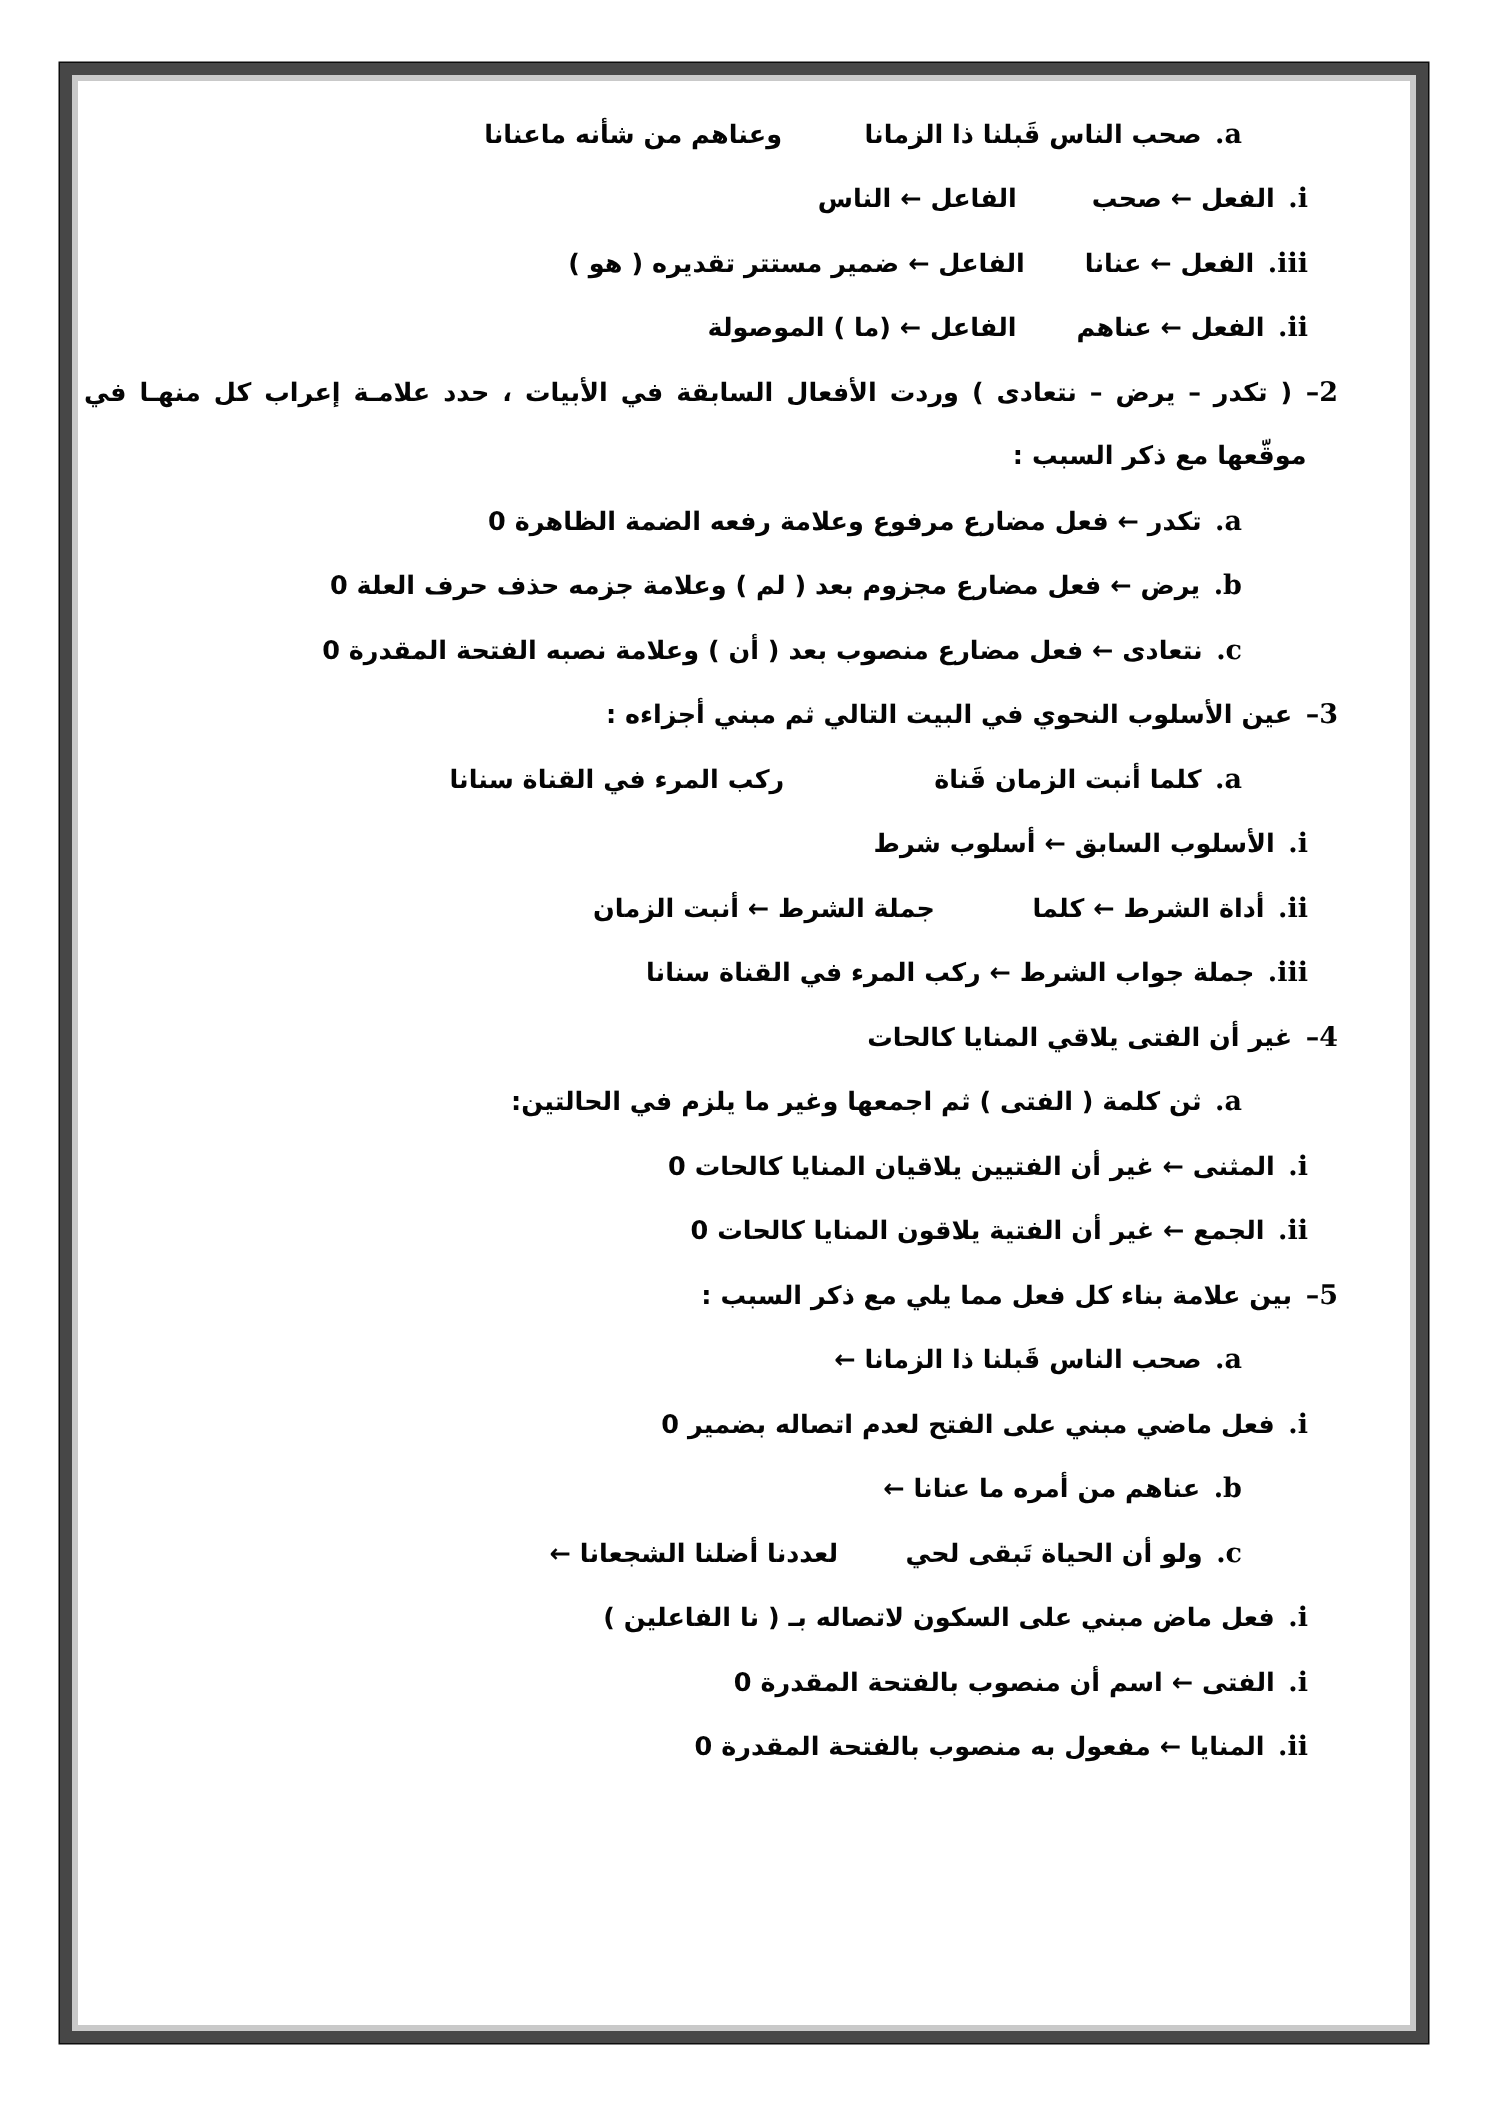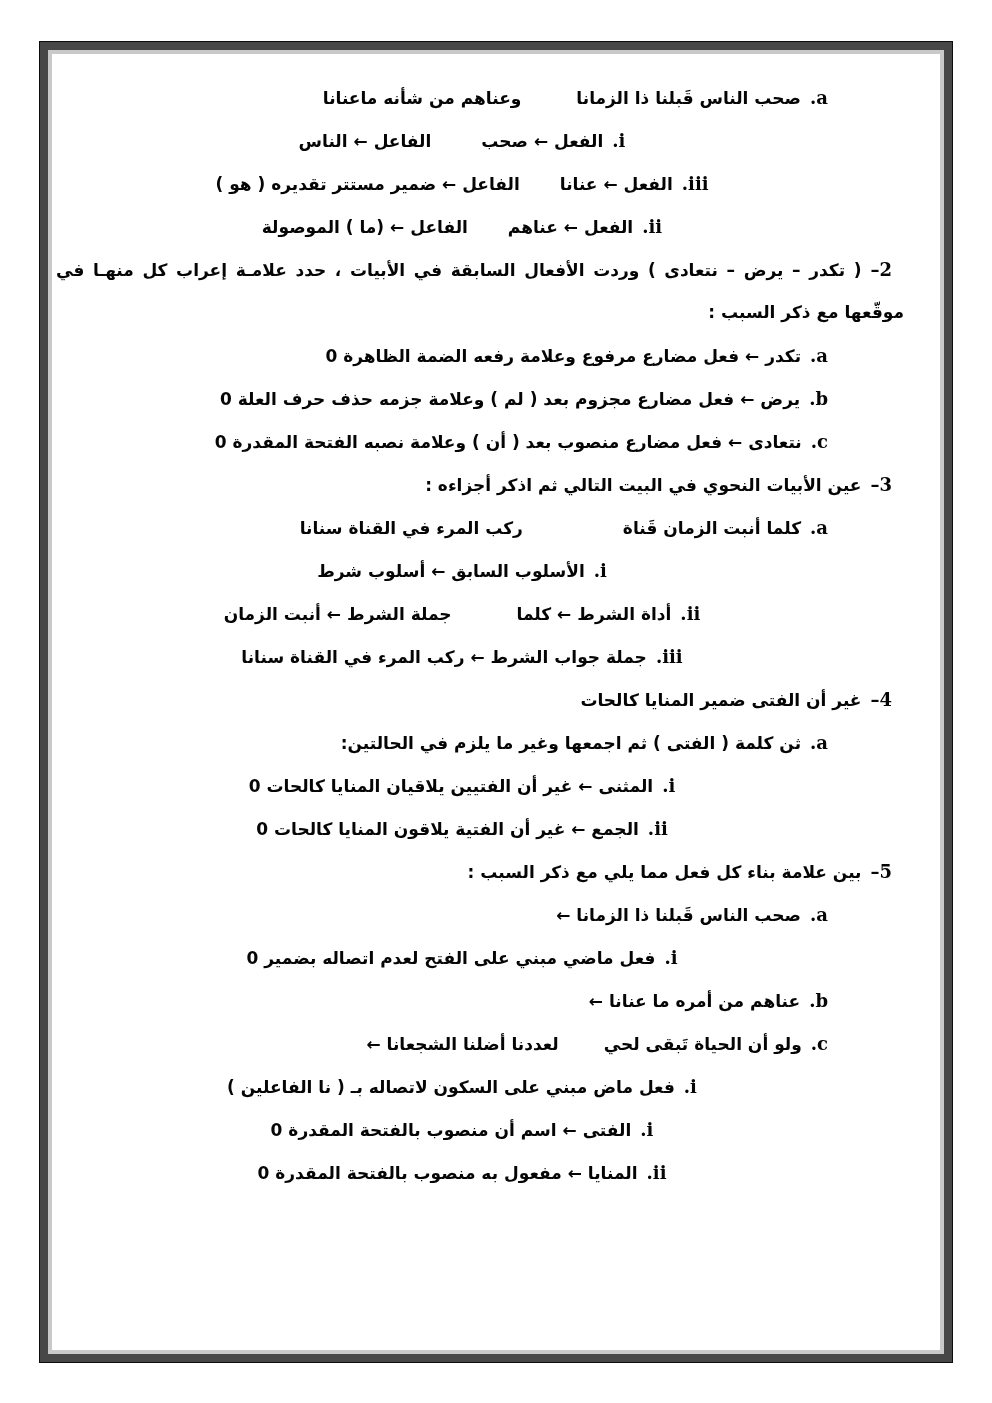--- a/index.html
+++ b/index.html
@@ -10,25 +10,25 @@
     background:#ffffff;
   }
   .inner{
     width:100%;height:100%;box-sizing:border-box;
     border:4px solid #c9c9c9;
     padding-top:22px;
     direction:rtl;text-align:right;
     font-family:"DejaVu Sans",sans-serif;
     font-weight:bold;font-size:17px;color:#050505;
   }
-  .line{height:43px;line-height:43px;white-space:nowrap;}
+  .line{height:43px;line-height:27px;white-space:nowrap;}
   .lh {margin-left:10px;margin-right:48px;}   
-  .lh2{margin-right:36px;}                    
+  .lh2{margin-right:69px;}                    
   .la {margin-right:112px;}                   
-  .li {margin-right:68px;text-align:center;}                   
+  .li {margin-right:68px;}                   
   .just{white-space:normal;text-align:justify;text-align-last:justify;margin-left:4px;}
   .mk{font-family:"DejaVu Serif",serif;font-size:18px;margin-left:9px;}
   .gap{display:inline-block;height:1px;vertical-align:middle;}
   .g40{width:40px}.g45{width:45px}.g50{width:50px}.g55{width:55px}
   .g65{width:65px}.g85{width:85px}.g100{width:100px}
 </style>
 </head>
 <body>
 
 <div class="frame">
@@ -57,37 +57,37 @@
       <span class="mk">a.</span><span>تكدر ← فعل مضارع مرفوع وعلامة رفعه الضمة الظاهرة 0</span>
     </div>
     <div class="line la">
       <span class="mk">b.</span><span>يرض ← فعل مضارع مجزوم بعد ( لم ) وعلامة جزمه حذف حرف العلة 0</span>
     </div>
     <div class="line la">
       <span class="mk">c.</span><span>نتعادى ← فعل مضارع منصوب بعد ( أن ) وعلامة نصبه الفتحة المقدرة 0</span>
     </div>
 
     <div class="line lh">
-      <span class="mk">3–</span><span>عين الأبيات النحوي في البيت التالي ثم اذكر أجزاءه :</span>
+      <span class="mk">3–</span><span>عين الأسلوب النحوي في البيت التالي ثم مبني أجزاءه :</span>
     </div>
     <div class="line la">
       <span class="mk">a.</span><span>كلما أنبت الزمان قَناة</span><span class="gap g100"></span><span>ركب المرء في القناة سنانا</span>
     </div>
     <div class="line li">
       <span class="mk">i.</span><span>الأسلوب السابق ← أسلوب شرط</span>
     </div>
     <div class="line li">
       <span class="mk">ii.</span><span>أداة الشرط ← كلما</span><span class="gap g65"></span><span>جملة الشرط ← أنبت الزمان</span>
     </div>
     <div class="line li">
       <span class="mk">iii.</span><span>جملة جواب الشرط ← ركب المرء في القناة سنانا</span>
     </div>
 
     <div class="line lh">
-      <span class="mk">4–</span><span>غير أن الفتى ضمير المنايا كالحات</span>
+      <span class="mk">4–</span><span>غير أن الفتى يلاقي المنايا كالحات</span>
     </div>
     <div class="line la">
       <span class="mk">a.</span><span>ثن كلمة ( الفتى ) ثم اجمعها وغير ما يلزم في الحالتين:</span>
     </div>
     <div class="line li">
       <span class="mk">i.</span><span>المثنى ← غير أن الفتيين يلاقيان المنايا كالحات 0</span>
     </div>
     <div class="line li">
       <span class="mk">ii.</span><span>الجمع ← غير أن الفتية يلاقون المنايا كالحات 0</span>
     </div>

